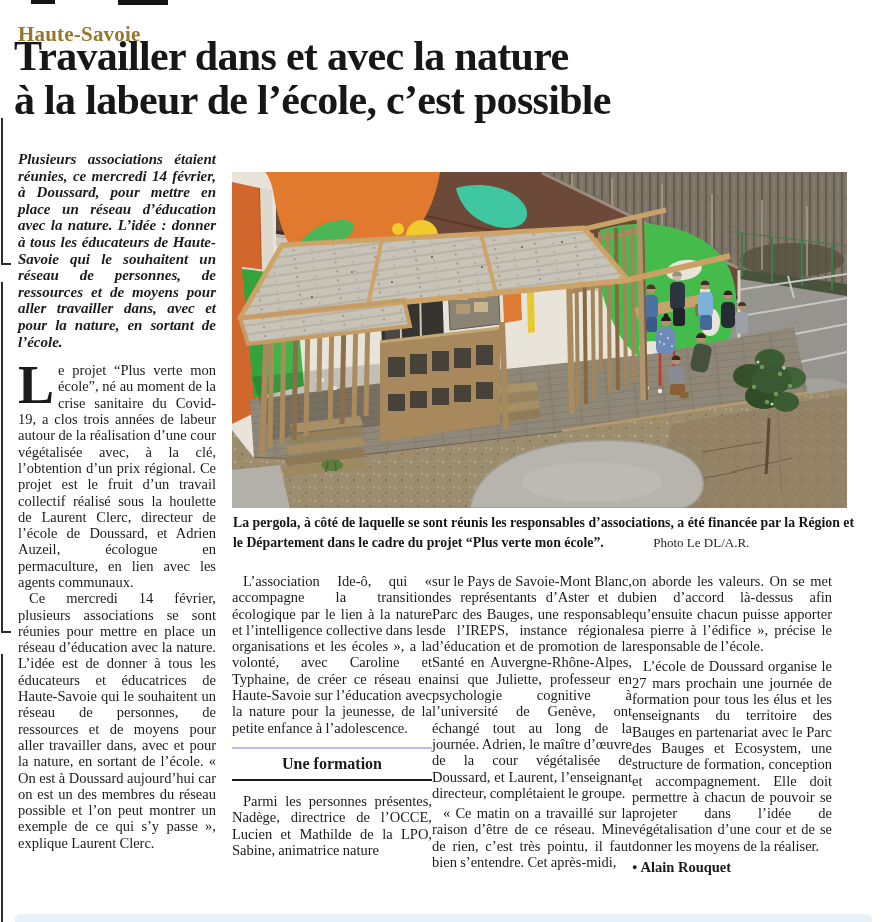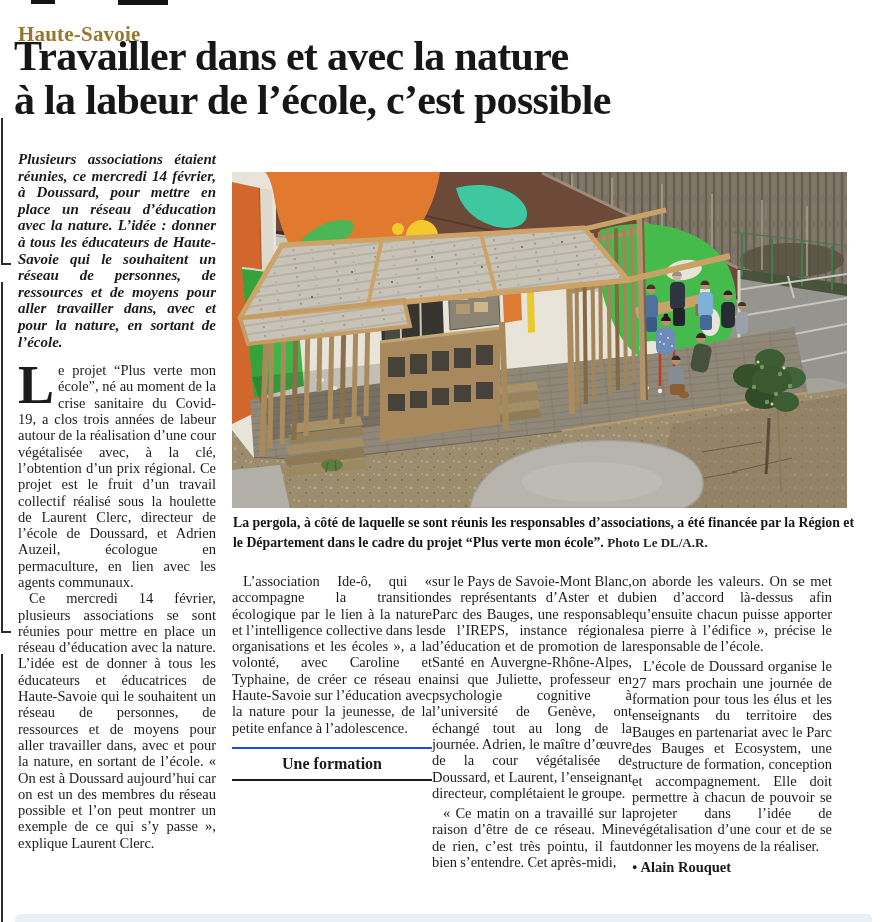--- a/index.html
+++ b/index.html
@@ -27,24 +27,24 @@
   .body-p{margin:0;font-size:14.5px;line-height:16.3px;text-align:justify;word-spacing:-.4px;}
   .indent{text-indent:11px;}
   .gap-top{margin-top:12px;}
   .gap-sm{margin-top:4px;}
   .dropcap{float:left;font-size:54px;line-height:45px;font-weight:700;padding:1px 6px 0 0;
            letter-spacing:-2px;}
   .photo{position:absolute;left:232px;top:172px;width:615px;height:336px;margin:0;}
   .photo svg{display:block;width:100%;height:100%;}
   .caption{position:absolute;left:233px;top:513px;width:628px;font-size:13.8px;
            line-height:20px;font-weight:700;text-align:left;color:#161616;}
-  .cap-credit{font-weight:700;font-size:13px;color:#262626;}
+  .cap-credit{font-weight:400;font-size:13px;color:#262626;margin-left:46px;}
   .cols{position:absolute;left:232px;top:573px;width:632px;display:flex;}
   .col{width:200px;}
-  .subhead{margin:11px 0 12px 0;border-top:2px solid #1d4ed8;border-bottom:2px solid #1a1a1a;
+  .subhead{margin:11px 0 12px 0;border-top:2px solid #c4b5fd;border-bottom:2px solid #1a1a1a;
            padding:5px 0 6px 0;text-align:center;font-weight:700;font-size:16px;line-height:19px;}
   .subhead span{display:block;}
   .byline{margin:5px 0 0 0;font-size:14.5px;font-weight:700;}
   .byline .bullet{font-size:9px;vertical-align:2px;padding-right:3px;}
   .bottom-band{position:absolute;left:15px;top:914px;width:857px;height:8px;
                background:var(--bottom_band,#e9f1f8);border-radius:5px 5px 0 0;}
 </style>
 </head>
 <body>
 
@@ -348,20 +348,21 @@
     <span>La pergola, à côté de laquelle se sont réunis les responsables d’associations, a été financée par la Région et le Département dans le cadre du projet “Plus verte mon école”.</span>
     <span class="cap-credit">Photo Le DL/A.R.</span>
   </div>
 
   <div class="cols">
     <div class="col">
       <p class="body-p indent">L’association Ide-ô, qui « accompagne la transition écologique par le lien à la nature et l’intelligence collective dans les organisations et les écoles », a la volonté, avec Caroline et Typhaine, de créer ce réseau en Haute-Savoie sur l’éducation avec la nature pour la jeunesse, de la petite enfance à l’adolescence.</p>
       <div class="subhead">
         <span>Une formation</span>
       </div>
+      <p class="body-p indent">Parmi les personnes présentes, Nadège, directrice de l’OCCE, Lucien et Mathilde de la LPO, Sabine, animatrice nature</p>
     </div>
     <div class="col">
       <p class="body-p">sur le Pays de Savoie-Mont Blanc, des représentants d’Aster et du Parc des Bauges, une responsable de l’IREPS, instance régionale d’éducation et de promotion de la Santé en Auvergne-Rhône-Alpes, ainsi que Juliette, professeur en psychologie cognitive à l’université de Genève, ont échangé tout au long de la journée. Adrien, le maître d’œuvre de la cour végétalisée de Doussard, et Laurent, l’enseignant directeur, complétaient le groupe.</p>
       <p class="body-p indent gap-sm">« Ce matin on a travaillé sur la raison d’être de ce réseau. Mine de rien, c’est très pointu, il faut bien s’entendre. Cet après-midi,</p>
     </div>
     <div class="col">
       <p class="body-p">on aborde les valeurs. On se met bien d’accord là-dessus afin qu’ensuite chacun puisse apporter sa pierre à l’édifice », précise le responsable de l’école.</p>
       <p class="body-p indent gap-sm">L’école de Doussard organise le 27 mars prochain une journée de formation pour tous les élus et les enseignants du territoire des Bauges en partenariat avec le Parc des Bauges et Ecosystem, une structure de formation, conception et accompagnement. Elle doit permettre à chacun de pouvoir se projeter dans l’idée de végétalisation d’une cour et de se donner les moyens de la réaliser.</p>
       <p class="byline"><span class="bullet">●</span><span>Alain Rouquet</span></p>
     </div>

